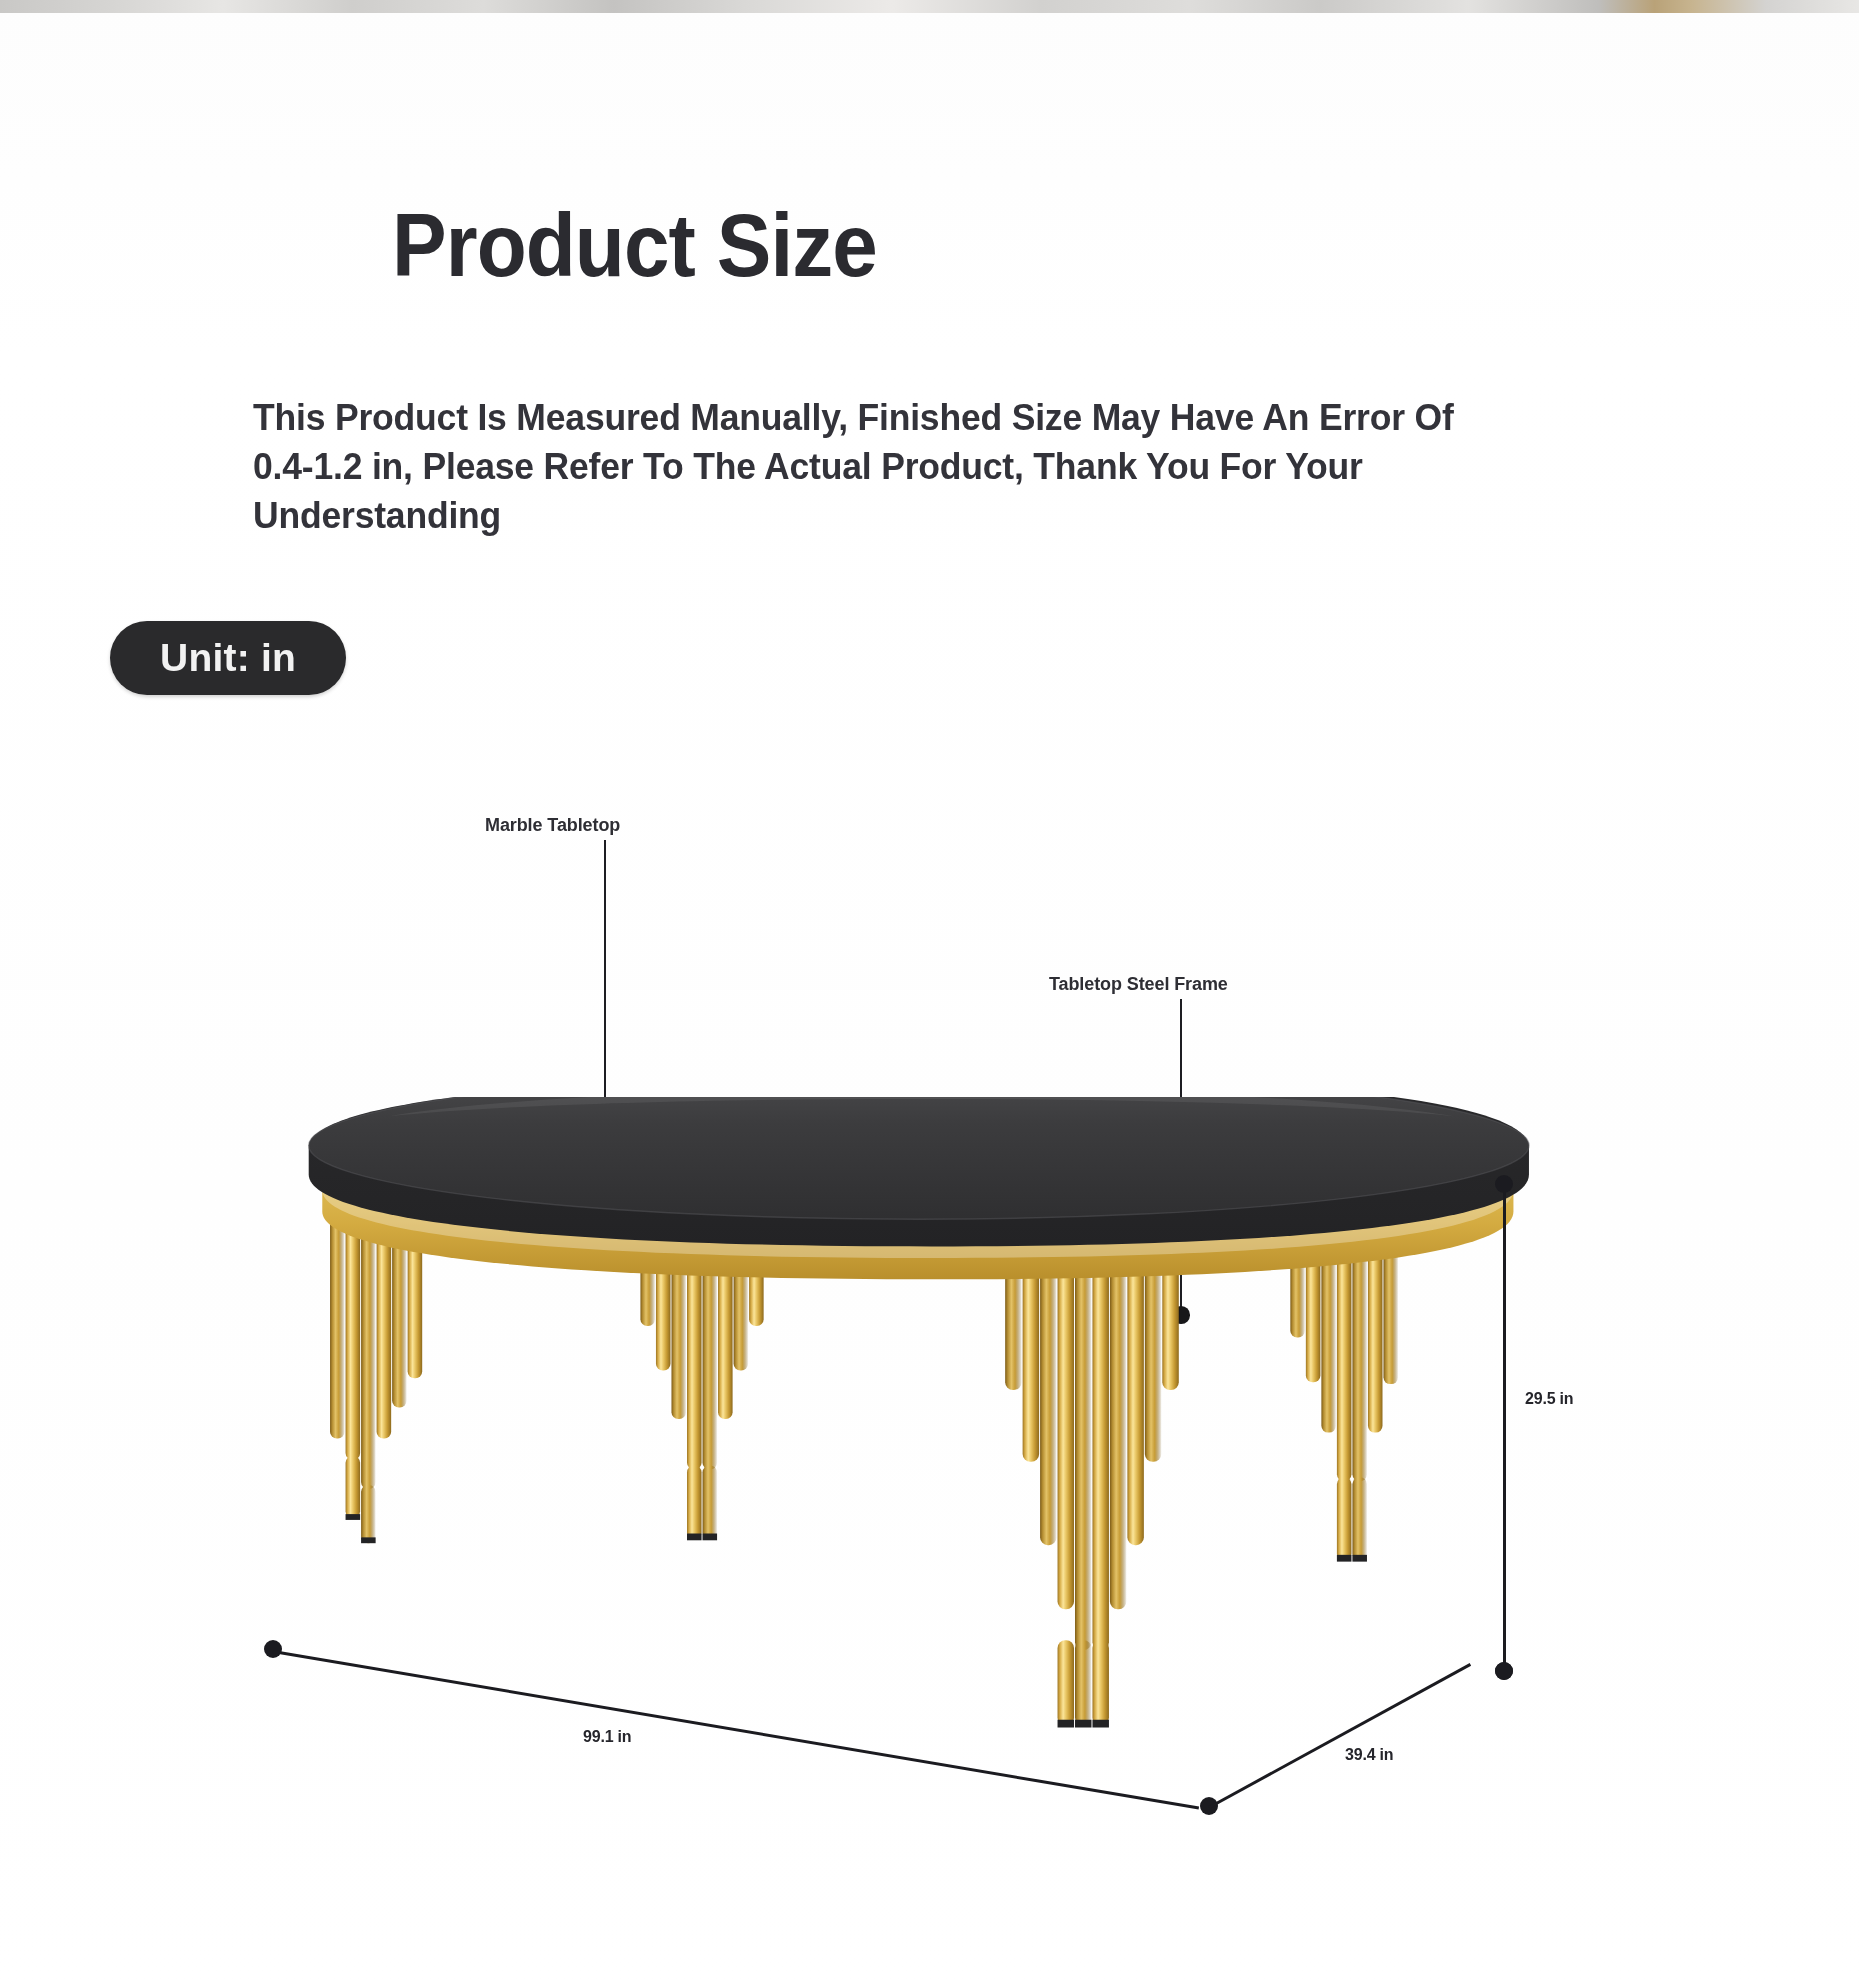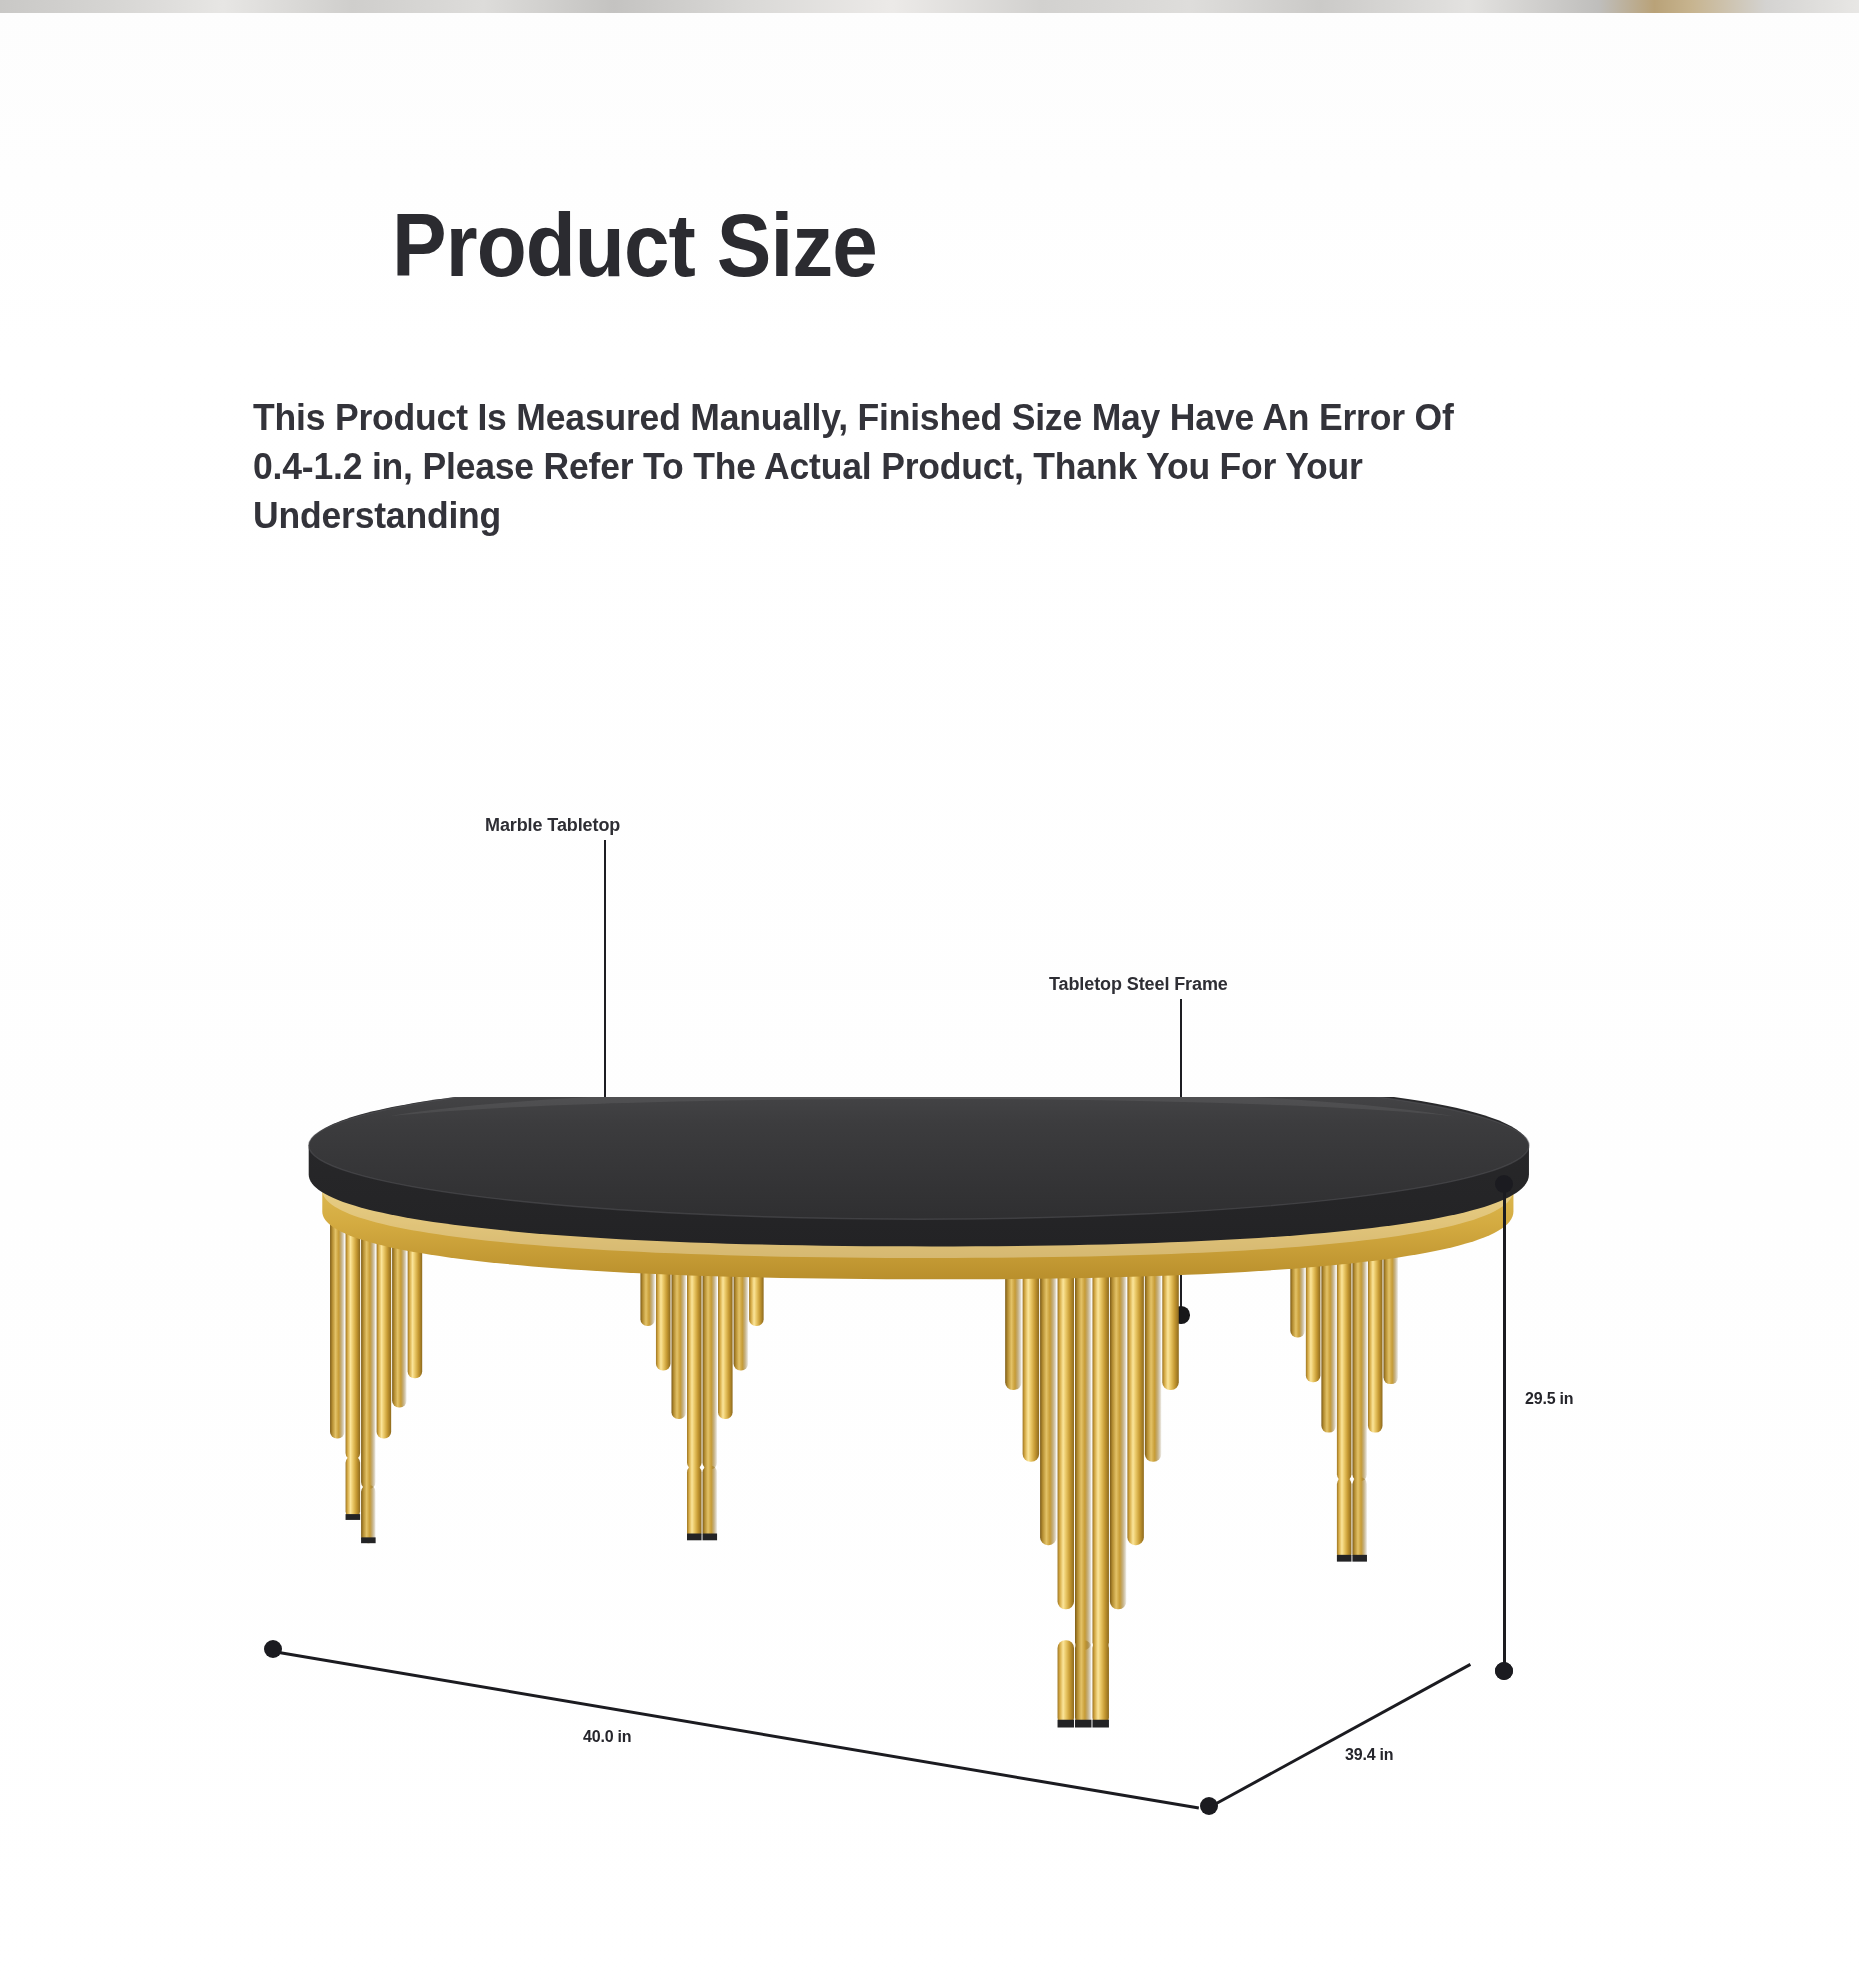--- a/index.html
+++ b/index.html
@@ -110,20 +110,23 @@
 <body>
 
 <div id="page">
 
   <div id="top-strip"></div>
 
   <h1 id="title">Product Size</h1>
 
   <p id="desc">This Product Is Measured Manually, Finished Size May Have An Error Of 0.4-1.2 in, Please Refer To The Actual Product, Thank You For Your Understanding</p>
 
+  <div id="unit-badge">
+    <span>Unit: in</span>
+  </div>
 
   <div class="callout-label" id="label-marble">Marble Tabletop</div>
   <div class="leader" id="leader-marble"></div>
   <div id="marker-marble"></div>
 
   <div class="callout-label" id="label-frame">Tabletop Steel Frame</div>
   <div class="leader" id="leader-frame"></div>
   <div id="marker-frame"></div>
 
   <svg id="table-art" viewBox="0 0 1916 700">
@@ -245,20 +248,20 @@
   </svg>
 
   <div class="dim-dot" id="dot-h-top"></div>
   <div class="dim-line" id="line-h"></div>
   <div class="dim-dot" id="dot-h-bot"></div>
   <div class="dim-text" id="text-h">29.5 in</div>
 
   <div class="dim-dot" id="dot-w-left"></div>
   <div class="dim-line" id="line-w"></div>
   <div class="dim-dot" id="dot-w-right"></div>
-  <div class="dim-text" id="text-w">40.0 in</div>
+  <div class="dim-text" id="text-w">99.1 in</div>
 
   <div class="dim-line" id="line-d"></div>
   <div class="dim-dot" id="dot-d-right"></div>
   <div class="dim-text" id="text-d">39.4 in</div>
 
 </div>
 
 
 </body></html>

